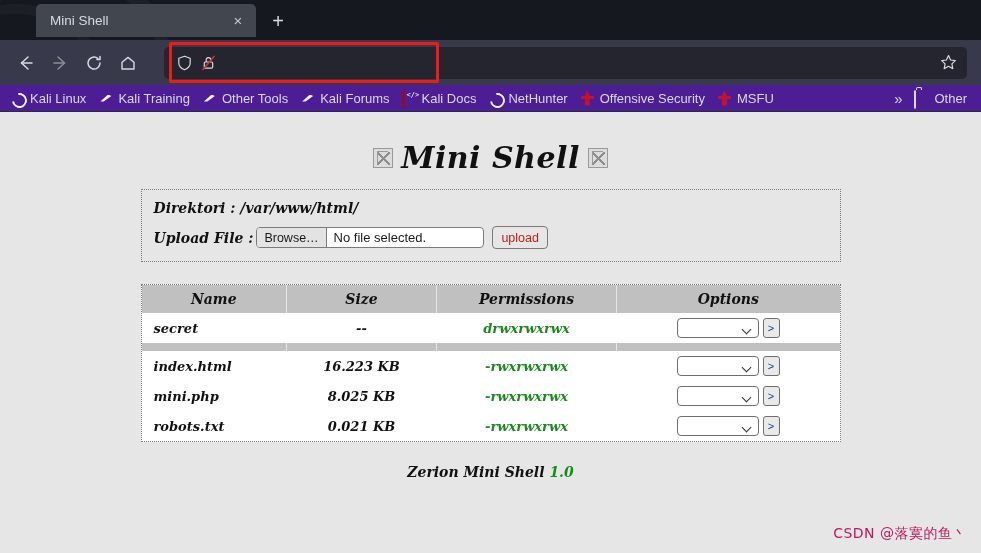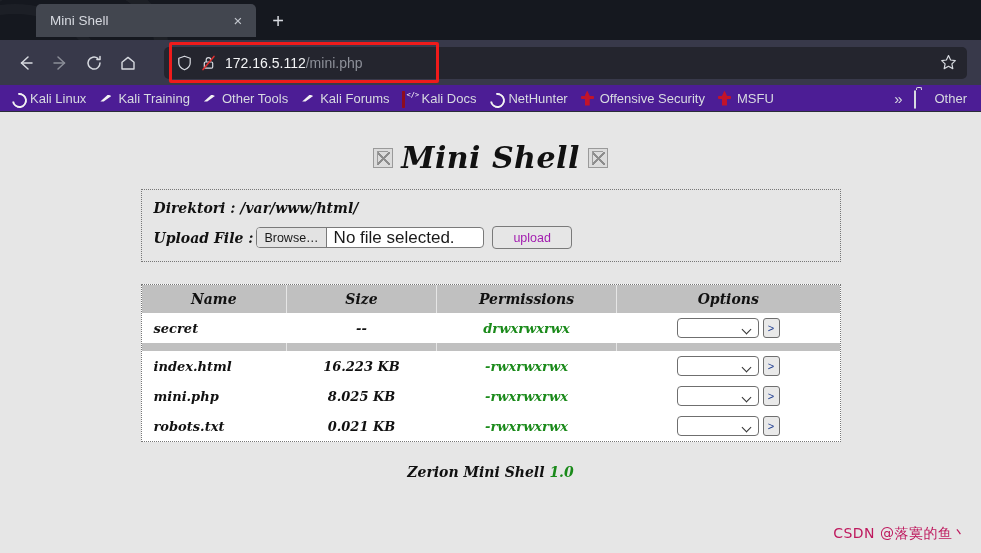--- a/index.html
+++ b/index.html
@@ -307,32 +307,32 @@
     padding: 0 7px;
     display: flex; align-items: center;
     font-size: 12.5px; color: #1a1a1a;
     font-family: "Liberation Sans", sans-serif;
     font-style: normal; font-weight: normal;
     cursor: pointer;
   }
   .file-name {
     display: flex; align-items: center;
     padding: 0 7px;
-    font-size: 17px; color: #1a1a1a;
+    font-size: 13px; color: #1a1a1a;
     font-family: "Liberation Sans", sans-serif;
     font-style: normal; font-weight: normal;
   }
   .upload-btn {
     margin-left: 8px;
     height: 21px;
     border: 1px solid #7a7a7a;
     border-radius: 4px;
     background: #e6e6e6;
-    padding: 0 20px;
-    font-size: 12.5px; color: #a21caf;
+    padding: 0 8px;
+    font-size: 12.5px; color: #b91c1c;
     font-family: "Liberation Sans", sans-serif;
     display: flex; align-items: center;
     cursor: pointer;
   }
 
   .tablewrap {
     margin: 22px auto 0;
     width: 700px;
     border: 1px dotted #777;
     box-sizing: border-box;
@@ -468,21 +468,20 @@
             <path d="M7.5 1.2 L13.2 3.2 V8 c0 3.6 -3 5.7 -5.7 6.8 C4.8 13.7 1.8 11.6 1.8 8 V3.2 Z" stroke="#d7dae0" stroke-width="1.2" fill="none" stroke-linejoin="round"></path>
           </svg>
         </span>
         <span class="url-icon">
           <svg width="15" height="16" viewBox="0 0 15 16">
             <rect x="3.3" y="7" width="8.4" height="6.2" rx="1.2" stroke="#d7dae0" stroke-width="1.2" fill="none"></rect>
             <path d="M5.2 7 V5 a2.3 2.3 0 0 1 4.6 0" stroke="#d7dae0" stroke-width="1.2" fill="none"></path>
             <path d="M2 14.6 L13 1.4" stroke="#e03131" stroke-width="1.5" stroke-linecap="round"></path>
           </svg>
         </span>
-        <span class="url-text"><span>172.16.5.112</span><span class="path">/mini.php</span></span>
       </div>
       <div class="annot-box"></div>
       <div class="star-btn">
         <svg width="17" height="17" viewBox="0 0 17 17">
           <path d="M8.5 1.6 L10.6 6 L15.3 6.6 L11.9 9.9 L12.8 14.6 L8.5 12.3 L4.2 14.6 L5.1 9.9 L1.7 6.6 L6.4 6 Z" stroke="#d7dae0" stroke-width="1.2" fill="none" stroke-linejoin="round"></path>
         </svg>
       </div>
     </div>
   </div>
 

